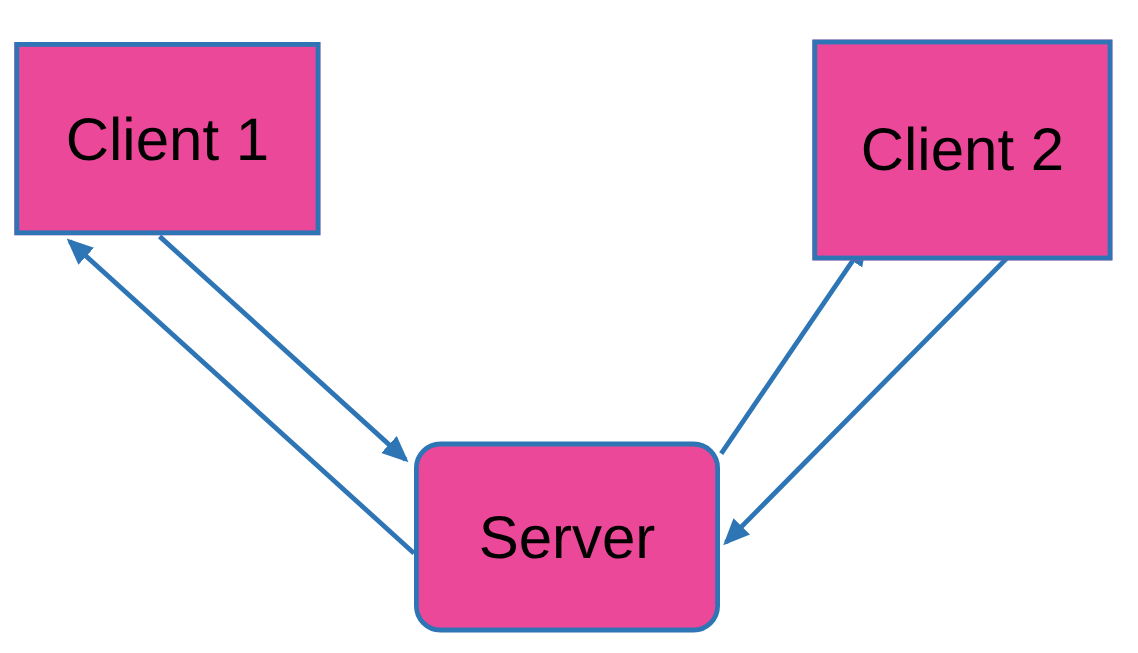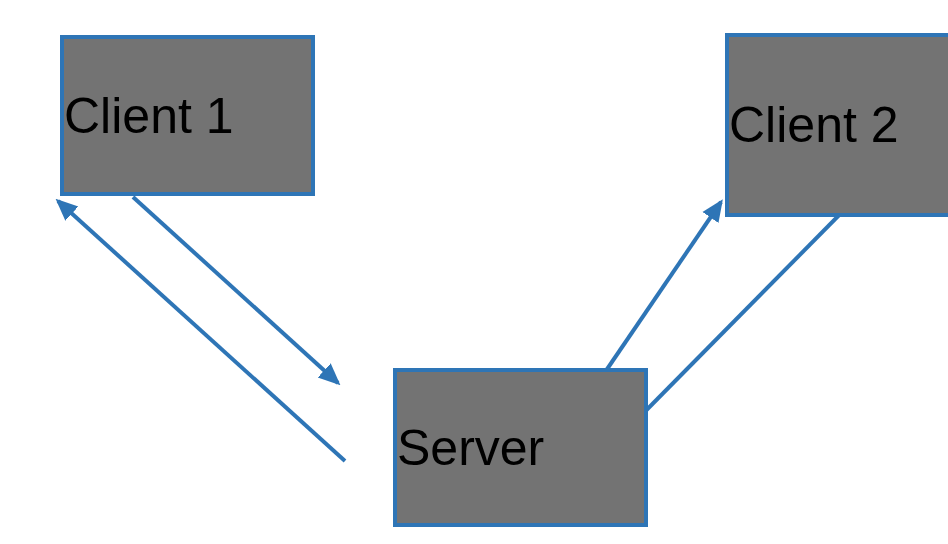--- a/index.html
+++ b/index.html
@@ -19,36 +19,36 @@
     position: absolute;
     left: 0;
     top: 0;
     width: 948px;
     height: 544px;
     display: block;
   }
   .node {
     position: absolute;
     box-sizing: border-box;
-    background: #737373;
+    background: #ec4899;
     border: 4px solid #2e75b6; 
     display: flex;
     align-items: center;
-    margin-left: 48px;
+    justify-content: center;
   }
   .node-label {
     font-size: 50px;
     line-height: 1;
     color: #000000;
     white-space: nowrap;
     user-select: none;
   }
   .node-client1 { left: 12px;  top: 35px;  width: 255px; height: 161px; }
   .node-client2 { left: 677px; top: 33px;  width: 250px; height: 184px; }
-  .node-server  { left: 345px; top: 368px; width: 255px; height: 159px; }
+  .node-server  { left: 345px; top: 368px; width: 255px; height: 159px; border-radius: 22px; }
 </style>
 </head>
 <body>
 
 <div class="canvas">
 
   <svg class="edges-layer" viewBox="0 0 948 544" xmlns="http://www.w3.org/2000/svg">
     <defs>
       <marker id="arrowhead" viewBox="0 0 10 10" refX="8.5" refY="5" markerWidth="5.5" markerHeight="5.5" orient="auto">
         <path d="M 0 0.6 L 10 5 L 0 9.4 z" fill="#2e75b6"></path>

